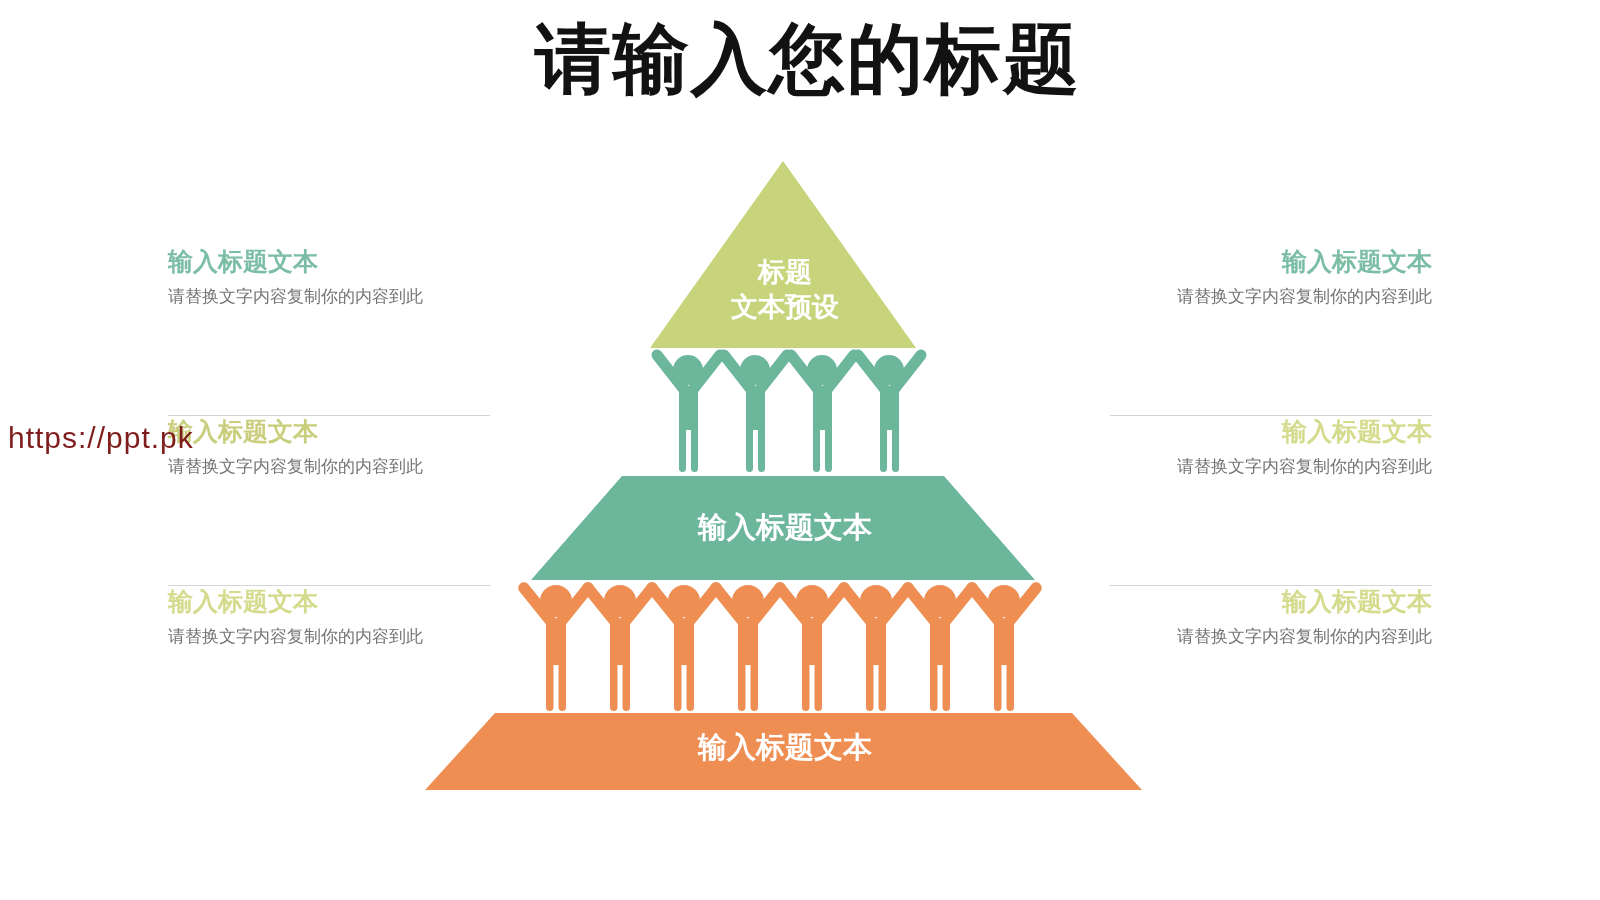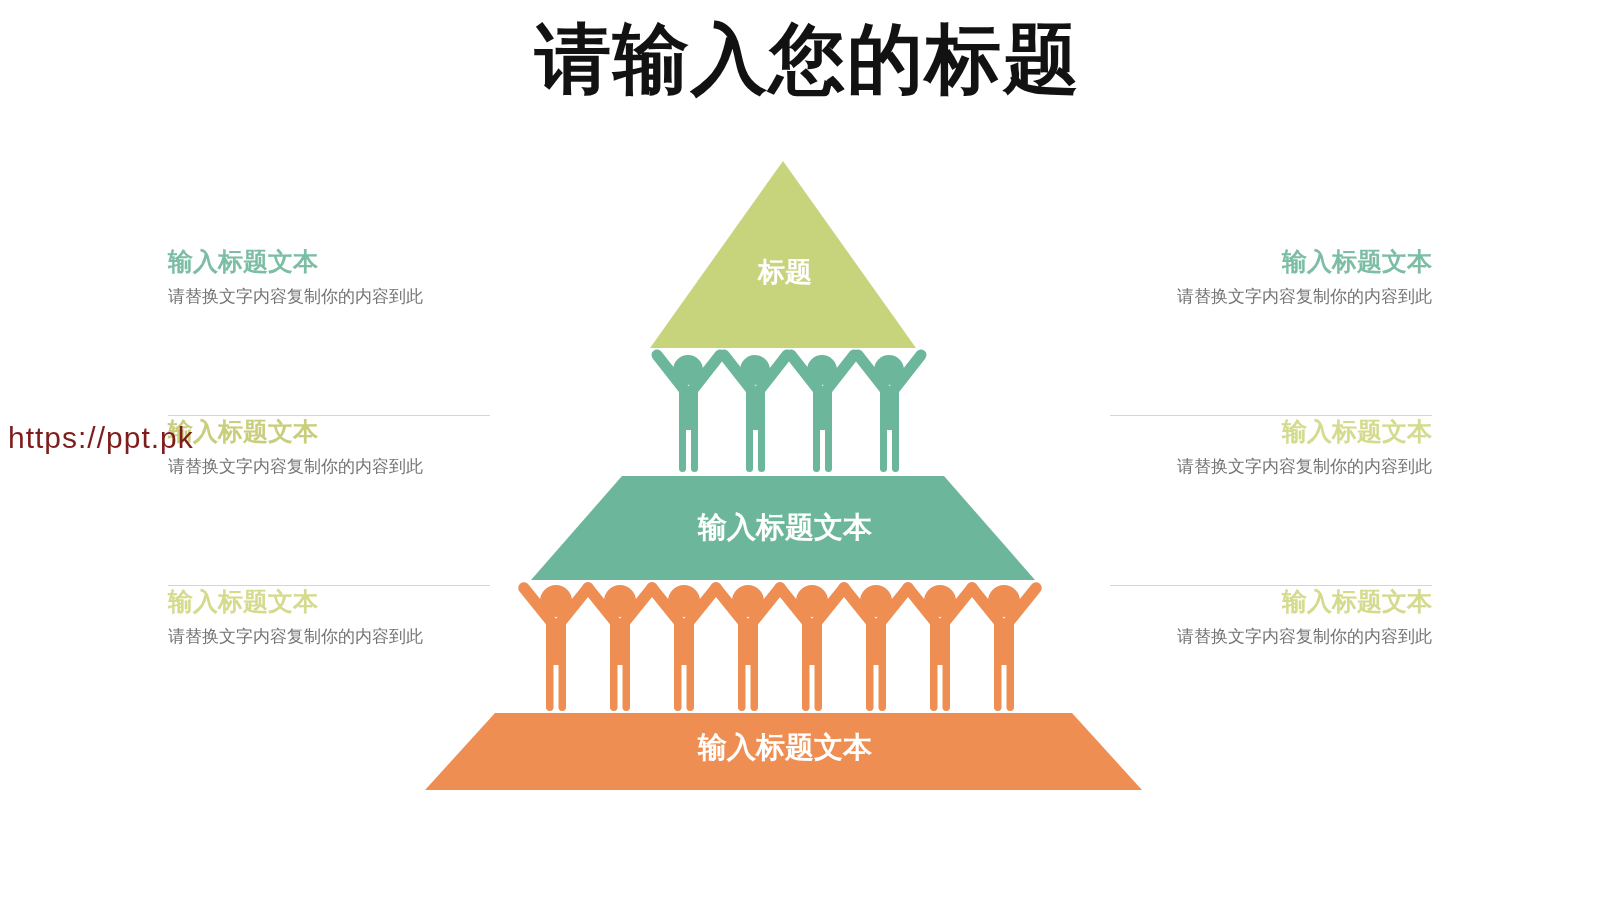--- a/index.html
+++ b/index.html
@@ -246,20 +246,21 @@
           <path d="M 1001 624 L 972 588" stroke="#EE8E53" stroke-width="11.5" stroke-linecap="round" fill="none"></path>
           <path d="M 1007 624 L 1036 588" stroke="#EE8E53" stroke-width="11.5" stroke-linecap="round" fill="none"></path>
         </g>
       </g>
 
       <polygon points="495,713 1072,713 1142,790 425,790" fill="#EE8E53"></polygon>
     </svg>
 
     <div id="label-top" class="shape-label">
       <div>标题</div>
+      <div>文本预设</div>
     </div>
 
     <div id="label-mid" class="shape-label">输入标题文本</div>
 
     <div id="label-bottom" class="shape-label">输入标题文本</div>
   </div>
 
   <div id="col-left" class="text-col">
 
     <div class="text-block">

